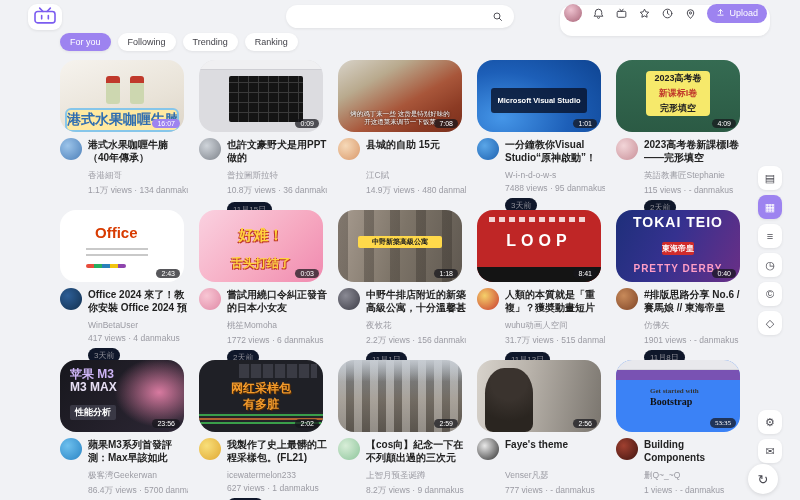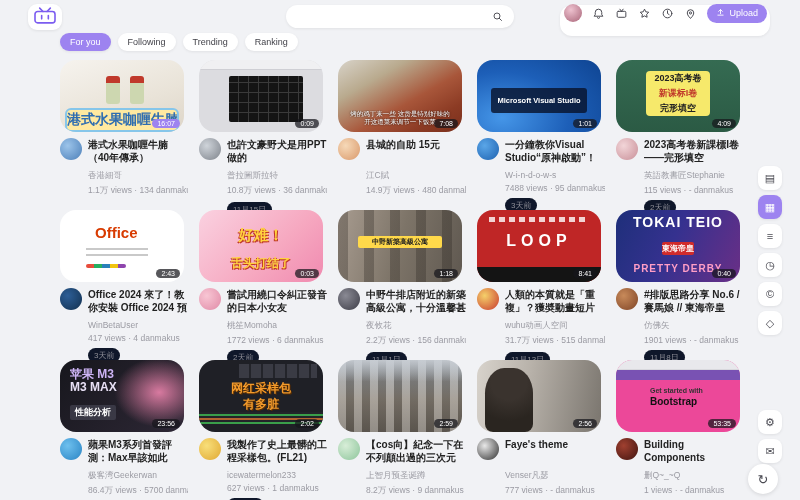--- a/index.html
+++ b/index.html
@@ -104,21 +104,21 @@
   .t12::after{content:"";position:absolute;bottom:8px;left:0;right:0;height:12px;
      background:repeating-linear-gradient(0deg,#3a9e4a 0 2px,#23242a 2px 4px,#b3642f 4px 6px,#23242a 6px 8px);}
   .t12 .l1{top:20px;font-size:12px;color:#f49b2b;text-shadow:1px 1px 0 #5a2d00;}
   .t12 .l2{top:36px;font-size:12px;color:#f49b2b;text-shadow:1px 1px 0 #5a2d00;}
   .t13{background:linear-gradient(rgba(201,206,212,.9) 0%,rgba(201,206,212,0) 30%),
        repeating-linear-gradient(90deg,rgba(255,255,255,.25) 0 8px,rgba(0,0,0,.18) 8px 16px),
        linear-gradient(#9aa2ab 0%,#8b8378 55%,#6e675e 100%);}
   .t14{background:linear-gradient(100deg,#d8d3cc 0%,#b8b2aa 40%,#7a756e 100%);}
   .t14::before{content:"";position:absolute;left:8px;top:8px;width:48px;height:64px;border-radius:40% 40% 8px 8px;
      background:radial-gradient(circle at 50% 22%,#3a332e 0 32%,#2a2520 70%);}
-  .t15{background:#ec4899;}
+  .t15{background:#3b82f6;font-family:Liberation Serif, serif;}
   .t15::before{content:"";position:absolute;top:0;left:0;right:0;height:9px;background:#e8e8ec;border-bottom:1px solid #d8d8dd;}
   .t15::after{content:"";position:absolute;top:10px;left:0;right:0;height:10px;background:#7952b3;}
   .t15 .l1{top:27px;left:34px;right:auto;text-align:left;font-size:7px;color:#333;}
   .t15 .l2{top:36px;left:34px;right:auto;text-align:left;font-size:10px;color:#111;font-weight:900;}
 </style>
 </head>
 <body>
 
 <div class="page">
 

